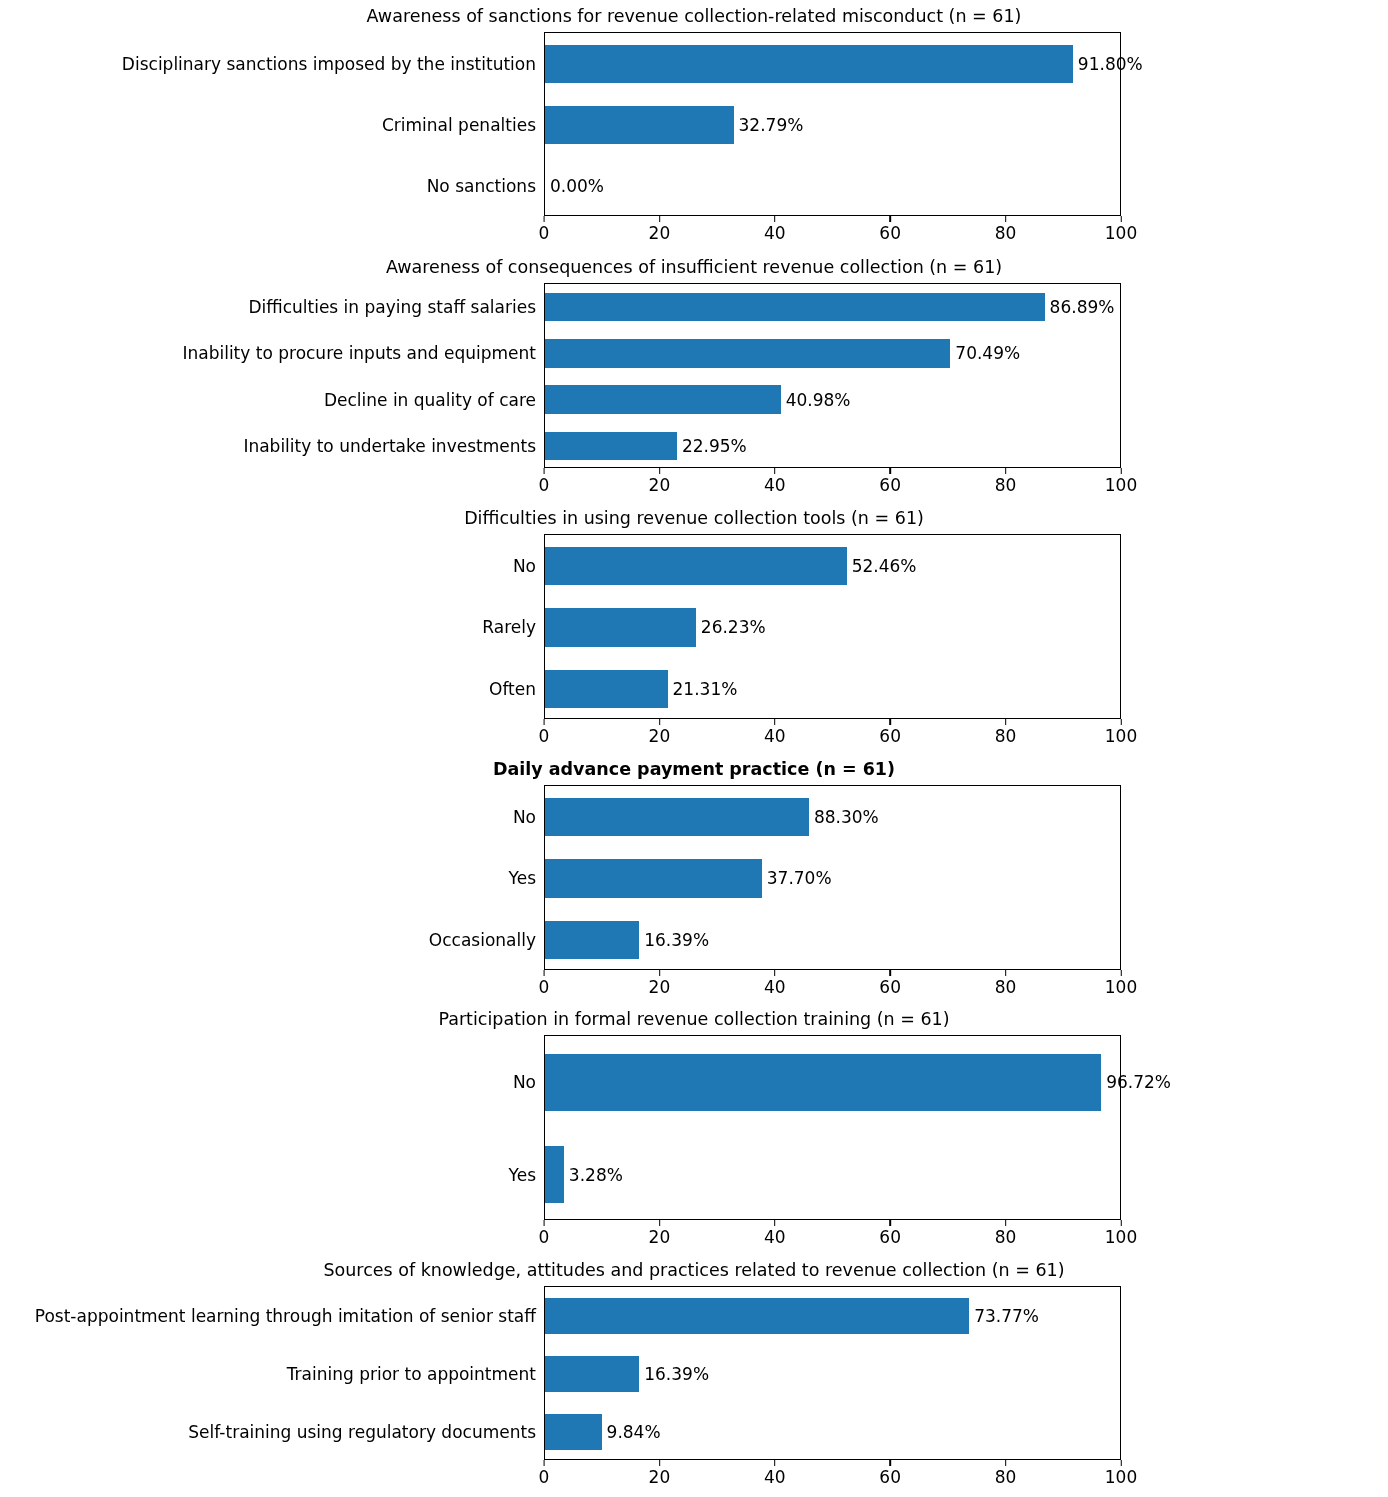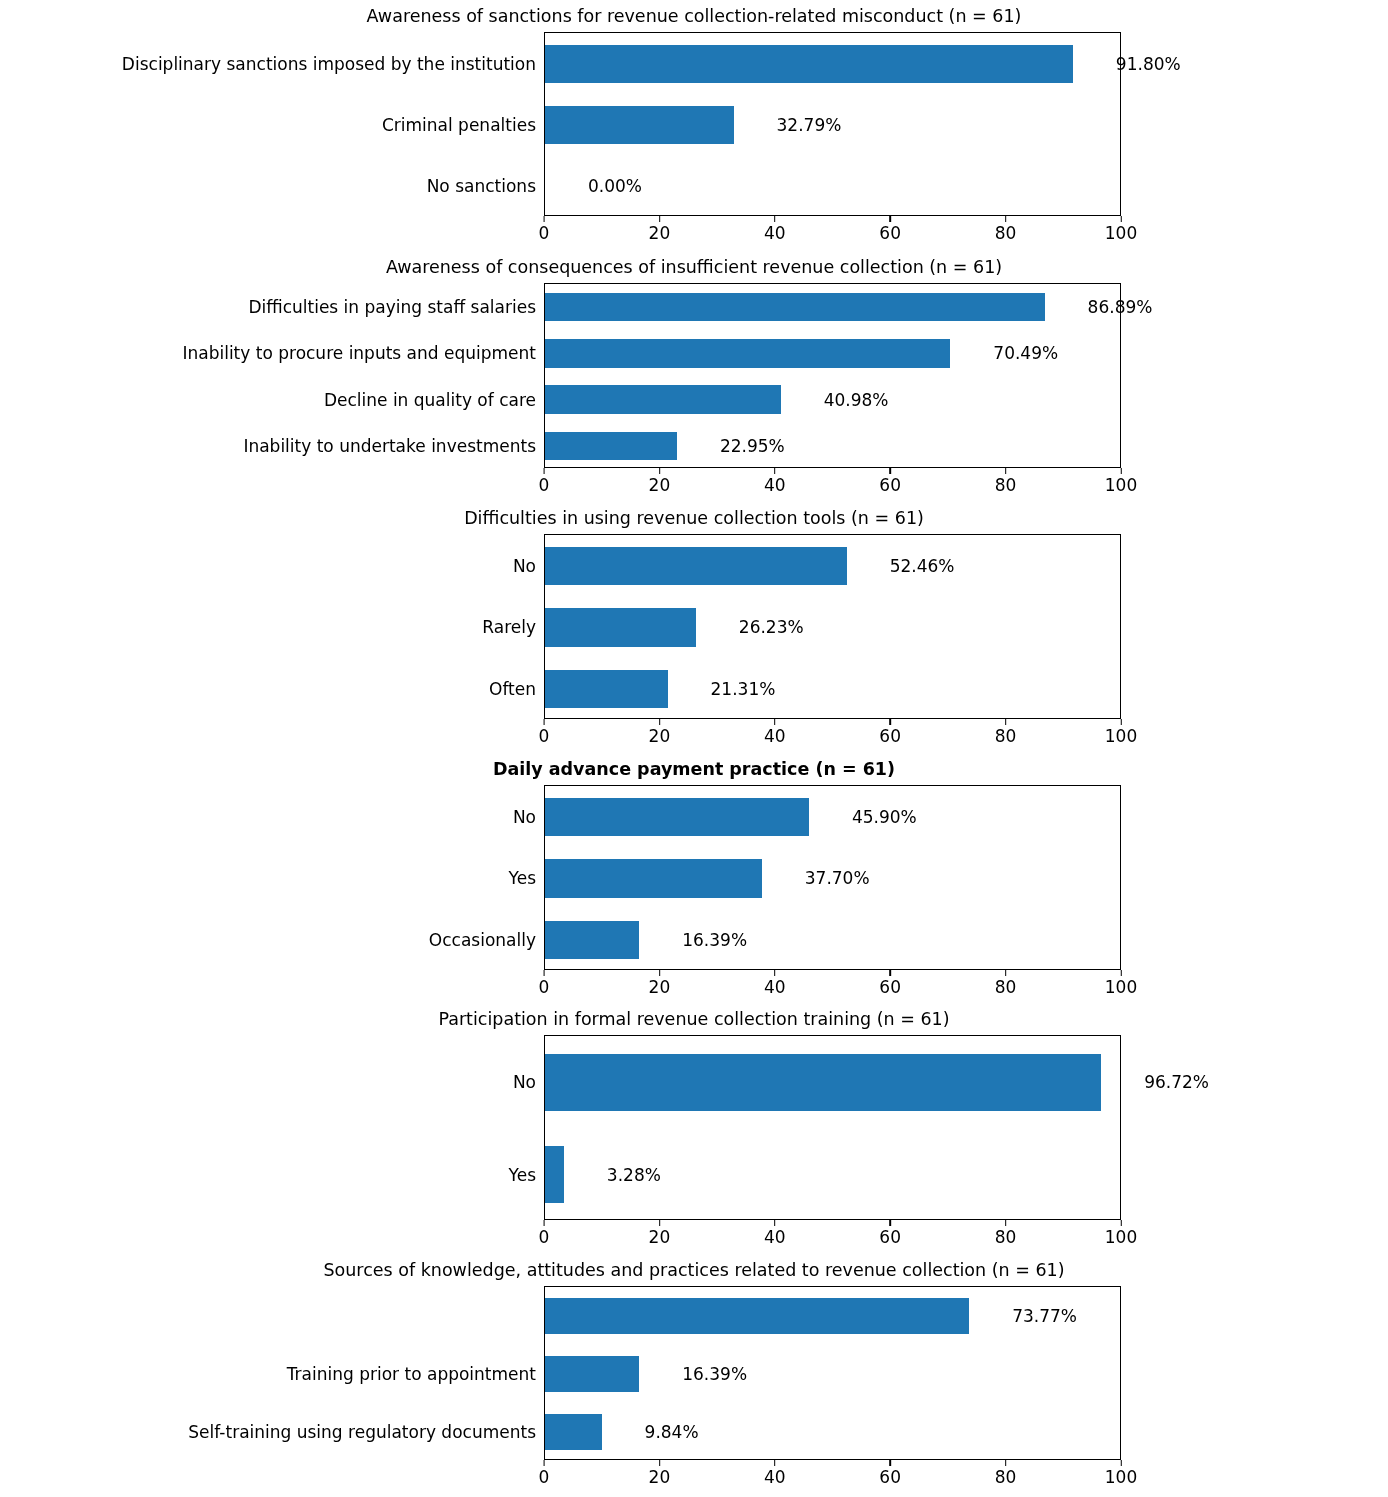--- a/index.html
+++ b/index.html
@@ -64,21 +64,20 @@
     background: #1f77b4;
   }
   .bar-value {
     position: absolute;
     top: 50%;
     transform: translateY(-50%);
     font-size: 17px;
     white-space: nowrap;
     color: #000000;
     padding-left: 5px;
-    margin-left: 38px;
   }
   .ytick-label {
     position: absolute;
     right: 100%;
     top: 50%;
     transform: translateY(-50%);
     margin-right: 9px;
     font-size: 17px;
     white-space: nowrap;
     text-align: center;
@@ -265,21 +264,21 @@
           <span class="ticklabel">100</span>
         </div>
       </div>
     </div>
     <div class="subplot" style="top: 0px;">
       <div class="subplot-title" style="top: 757px; font-weight: bold;">Daily advance payment practice (n = 61)</div>
       <div class="axes" style="top: 785px; height: 185px;">
         <div class="bars">
           <div class="bar-row" style="top: 11.7167px; height: 38.2333px;">
             <div class="bar" style="width: 45.9%; background: rgb(31, 119, 180);"></div>
-            <span class="bar-value" style="left: 45.9%;">45.90%</span>
+            <span class="bar-value" style="left: 45.9%;">88.30%</span>
             <span class="ytick-label">No</span>
           </div>
           <div class="bar-row" style="top: 73.3833px; height: 38.2333px;">
             <div class="bar" style="width: 37.7%; background: rgb(31, 119, 180);"></div>
             <span class="bar-value" style="left: 37.7%;">37.70%</span>
             <span class="ytick-label">Yes</span>
           </div>
           <div class="bar-row" style="top: 135.05px; height: 38.2333px;">
             <div class="bar" style="width: 16.39%; background: rgb(31, 119, 180);"></div>
             <span class="bar-value" style="left: 16.39%;">16.39%</span>
@@ -357,20 +356,21 @@
         </div>
       </div>
     </div>
     <div class="subplot" style="top: 0px;">
       <div class="subplot-title" style="top: 1258px;">Sources of knowledge, attitudes and practices related to revenue collection (n = 61)</div>
       <div class="axes" style="top: 1286px; height: 174px;">
         <div class="bars">
           <div class="bar-row" style="top: 11.02px; height: 35.96px;">
             <div class="bar" style="width: 73.77%; background: rgb(31, 119, 180);"></div>
             <span class="bar-value" style="left: 73.77%;">73.77%</span>
+            <span class="ytick-label">Post-appointment learning through imitation of senior staff</span>
           </div>
           <div class="bar-row" style="top: 69.02px; height: 35.96px;">
             <div class="bar" style="width: 16.39%; background: rgb(31, 119, 180);"></div>
             <span class="bar-value" style="left: 16.39%;">16.39%</span>
             <span class="ytick-label">Training prior to appointment</span>
           </div>
           <div class="bar-row" style="top: 127.02px; height: 35.96px;">
             <div class="bar" style="width: 9.84%; background: rgb(31, 119, 180);"></div>
             <span class="bar-value" style="left: 9.84%;">9.84%</span>
             <span class="ytick-label">Self-training using regulatory documents</span>

